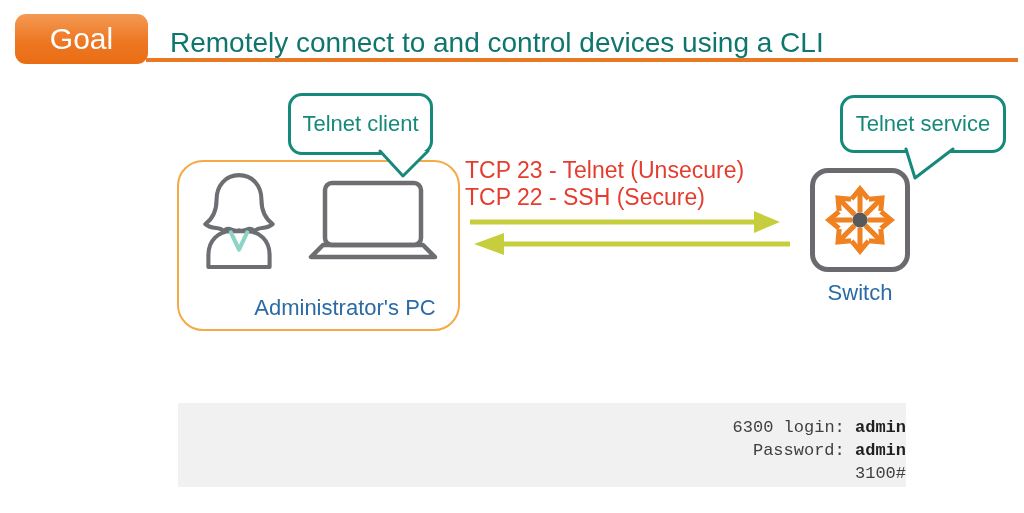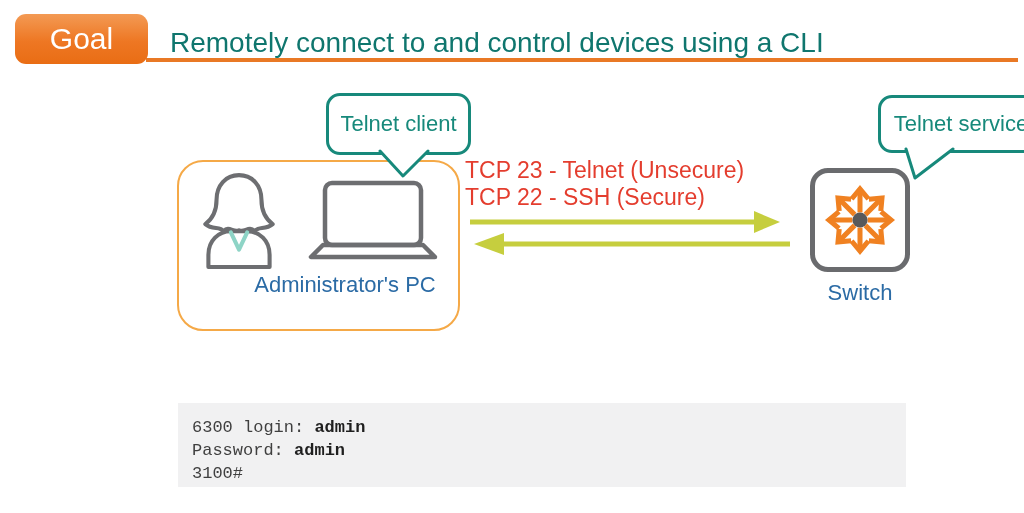--- a/index.html
+++ b/index.html
@@ -19,32 +19,32 @@
     white-space:nowrap;z-index:2;
   }
   .title-rule{
     position:absolute;left:146px;top:58px;width:872px;height:4px;
     background:#e97925;z-index:1;
   }
   
   .callout{
     position:absolute;background:#ffffff;border:3px solid #17897b;
     border-radius:14px;color:#17897b;font-size:22px;
-    display:flex;align-items:center;justify-content:center;z-index:4;margin-left:38px;
+    display:flex;align-items:center;justify-content:center;z-index:4;
   }
   .callout-client{left:288px;top:93px;width:139px;height:56px;}
   .callout-service{left:840px;top:95px;width:160px;height:52px;}
   .tail-svg{position:absolute;z-index:5;}
   
   .pc-box{
     position:absolute;left:177px;top:160px;width:279px;height:167px;
     border:2px solid #f5a947;border-radius:26px;background:#ffffff;z-index:2;
   }
   .pc-label{
-    position:absolute;left:230px;top:272px;width:230px;text-align:center;
+    position:absolute;left:230px;top:295px;width:230px;text-align:center;
     color:#2b6ba5;font-size:22px;z-index:3;
   }
   .person-svg{position:absolute;left:188px;top:168px;z-index:3;}
   .laptop-svg{position:absolute;left:303px;top:179px;z-index:3;}
   
   .link-labels{
     position:absolute;left:465px;top:157px;width:330px;text-align:left;
     color:#e43d2e;font-size:23px;line-height:27px;z-index:2;white-space:nowrap;
   }
   .arrows-svg{position:absolute;left:460px;top:205px;z-index:2;}
@@ -58,21 +58,21 @@
     position:absolute;left:800px;top:280px;width:120px;text-align:center;
     color:#2b6ba5;font-size:22px;z-index:3;
   }
   
   .terminal{
     position:absolute;left:178px;top:403px;width:728px;height:84px;
     background:#f1f1f2;box-sizing:border-box;padding:13px 0 0 14px;z-index:2;
   }
   .t-line{
     font-family:"Liberation Mono",monospace;font-size:17px;line-height:23px;
-    color:#3f3f3f;white-space:pre;
+    color:#3f3f3f;white-space:pre;text-align:right;
   }
   .t-line b{font-weight:700;color:#1f1f1f;}
 </style>
 </head>
 <body>
 
 <div class="stage">
 
   <div class="goal-badge">Goal</div>
   <div class="slide-title">Remotely connect to and control devices using a CLI</div>

